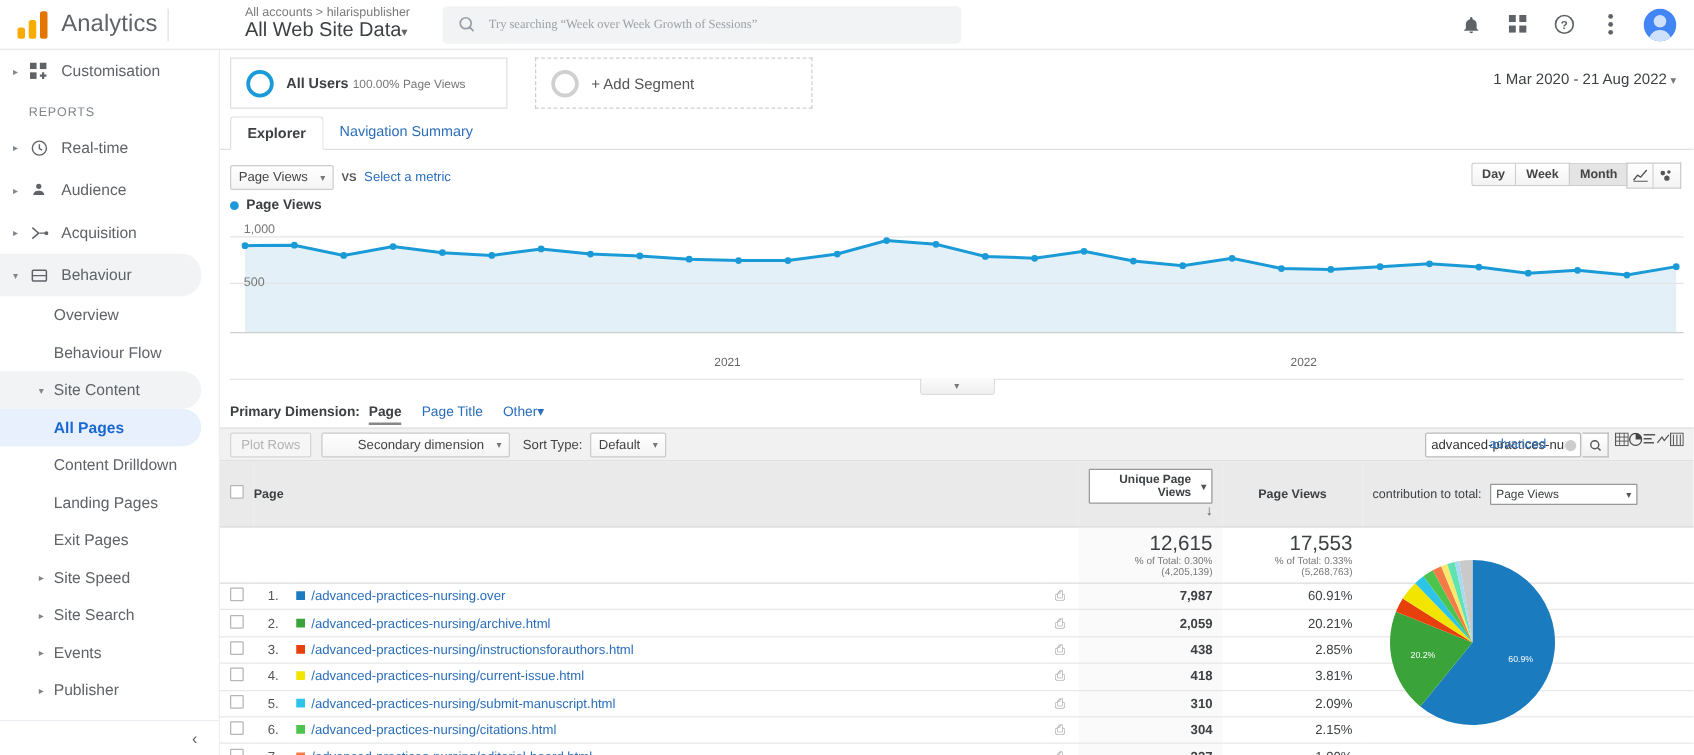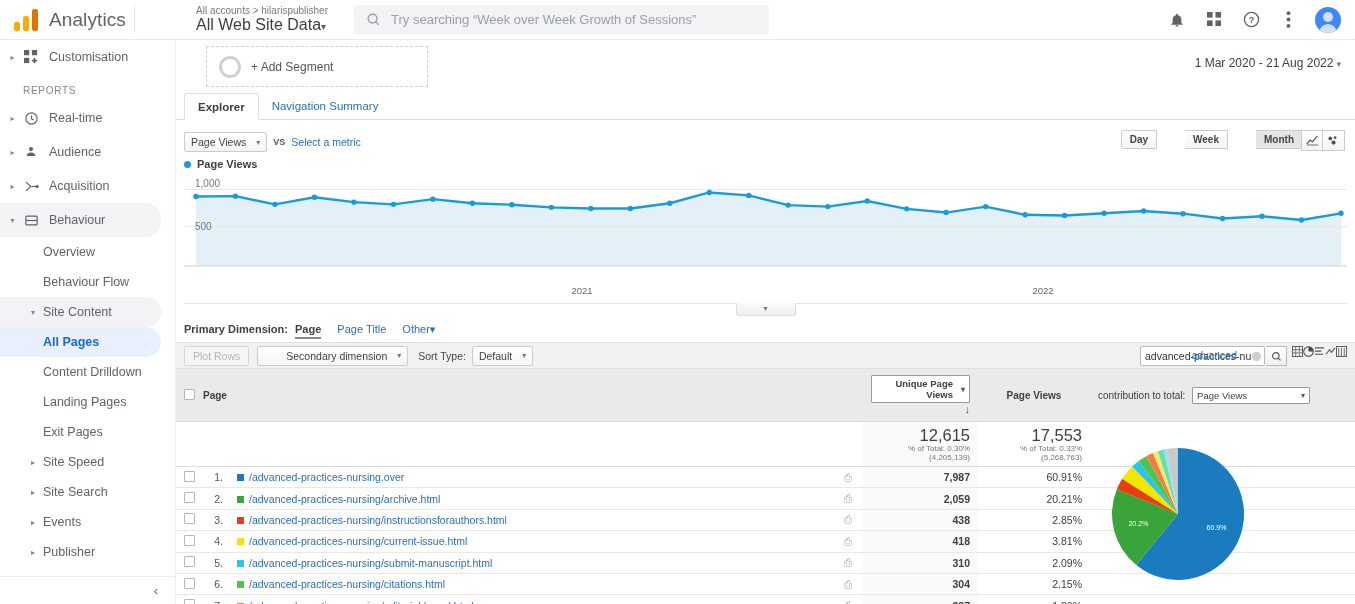--- a/index.html
+++ b/index.html
@@ -27,21 +27,21 @@
   .acct .crumb { font-size: 10px; color: #7a7a7a; white-space: nowrap; }
   .acct .view { font-size: 16px; color: #3c4043; white-space: nowrap; }
   .acct .view .caret { font-size: 10px; color: #5f6368; }
   .searchbox {
     margin-left: 14px; width: 415px; height: 30px; background: #f1f3f4;
     border-radius: 4px; display: flex; align-items: center; padding: 0 12px;
   }
   .searchbox svg { flex: none; margin-right: 10px; }
   .searchbox input {
     border: 0; background: transparent; outline: none; width: 100%;
-    font-family: Liberation Sans, sans-serif; font-size: 13px; color: #3c4043;
+    font-family: Liberation Serif, serif; font-size: 10px; color: #3c4043;
   }
   .searchbox input::placeholder { color: #9aa0a6; }
   .topicons { margin-left: auto; display: flex; align-items: center; padding-right: 14px; gap: 17px; }
   .topicons .ic { cursor: pointer; display: flex; align-items: center; justify-content: center; width: 20px; height: 20px; }
   .avatar { width: 26px; height: 26px; border-radius: 50%; background: #4285f4; position: relative; overflow: hidden; cursor: pointer; }
   .avatar::before { content:""; position:absolute; top:5px; left:8px; width:10px; height:10px; border-radius:50%; background:#cfe0fb; }
   .avatar::after { content:""; position:absolute; top:17px; left:4px; width:18px; height:12px; border-radius:9px 9px 0 0; background:#cfe0fb; }
 
   
   .sidebar {
@@ -98,21 +98,21 @@
 
   .metric-row { display: flex; align-items: center; padding: 10px 14px 0 8px; position: relative; height: 34px; }
   .mini-select {
     border: 1px solid #ccc; border-radius: 2px; background: linear-gradient(#fff,#f4f4f4);
     font-size: 10.5px; color: #444; padding: 3px 6px; display:flex; align-items:center; gap:10px; cursor: pointer;
   }
   .mini-select .caret { font-size: 8px; color: #777; }
   .vs { font-size: 9px; color: #555; margin: 0 6px; font-weight: 700; }
   .link { color: #2a6ebb; cursor: pointer; }
   .link-sm { font-size: 10.5px; }
-  .granularity { position: absolute; right: 52px; top: 10px; display: flex; border-radius: 2px; overflow: hidden; gap: 28px; }
+  .granularity { position: absolute; right: 52px; top: 10px; display: flex; border-radius: 2px; overflow: hidden; }
   .granularity div {
     border: 1px solid #ccc; border-left: 0; padding: 3px 8px; font-size: 10px; font-weight: 700; color: #444;
     background: linear-gradient(#fff,#f3f3f3); cursor: pointer;
   }
   .granularity div:first-child { border-left: 1px solid #ccc; border-radius: 2px 0 0 2px; }
   .granularity div:last-child { border-radius: 0 2px 2px 0; }
   .granularity div.on { background: #e4e4e4; }
   .charttype { position: absolute; right: 10px; top: 10px; display: flex; }
   .charttype div {
     border: 1px solid #ccc; border-left: 0; width: 22px; height: 21px; display:flex; align-items:center; justify-content:center;
@@ -335,20 +335,27 @@
   </div>
 
   <div class="collapse-bar">
     <span>‹</span>
   </div>
 </div>
 
 <div class="main">
 
   <div class="segment-row">
+    <div class="seg-pill">
+      <span class="seg-ring"></span>
+      <span class="seg-txt">
+        <span class="t1">All Users</span>
+        <span class="t2">100.00% Page Views</span>
+      </span>
+    </div>
     <div class="seg-pill dashed">
       <span class="seg-ring grey"></span>
       <span class="addseg">+ Add Segment</span>
     </div>
     <div class="daterange">
       <span>1 Mar 2020 - 21 Aug 2022</span><span class="caret">▾</span>
     </div>
   </div>
 
   <div class="tabs">

